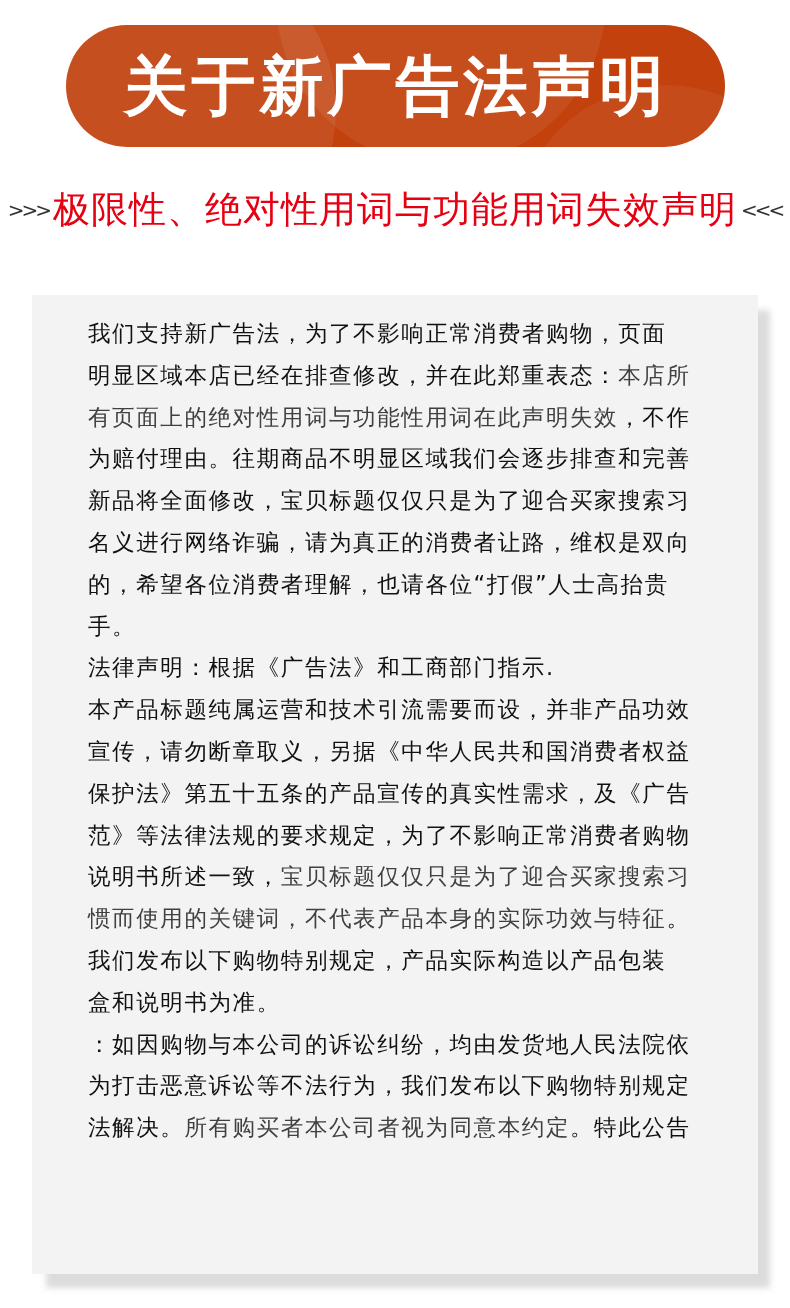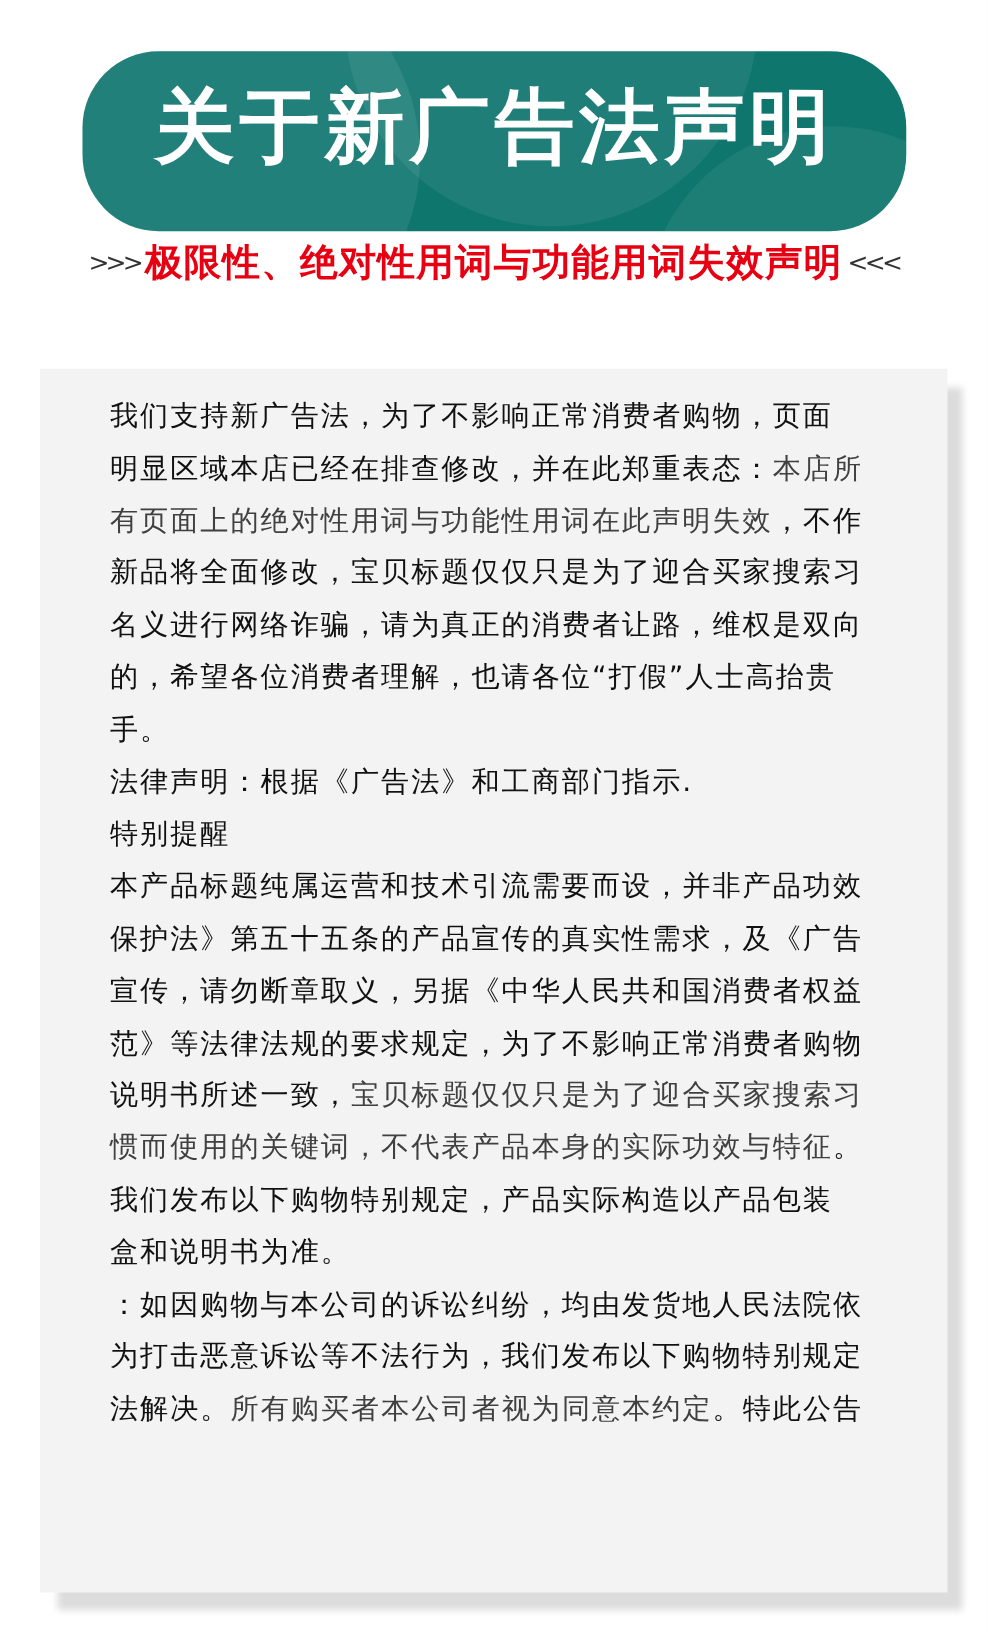--- a/index.html
+++ b/index.html
@@ -1,32 +1,32 @@
 <!DOCTYPE html>
 <html><head>
 <meta charset="utf-8">
 <style>
   html, body { margin:0; padding:0; background:#ffffff; }
   body { width:790px; height:1308px; position:relative; overflow:hidden;
          font-family:"DejaVu Sans","Liberation Sans",sans-serif; }
-  .banner { position:absolute; left:66px; top:41px; width:659px; height:144px;
+  .banner { position:absolute; left:66px; top:25px; width:659px; height:122px;
             border-radius:61px; overflow:hidden;
-            background:#0f766e; }
+            background:#c2410c; }
   .banner .blob1 { position:absolute; left:-60px; top:-80px; width:330px; height:330px; border-radius:50%;
             background:rgba(255,255,255,0.08); }
   .banner .blob2 { position:absolute; left:210px; top:-190px; width:330px; height:330px; border-radius:50%;
             background:rgba(255,255,255,0.07); }
   .banner .blob3 { position:absolute; left:450px; top:60px; width:300px; height:300px; border-radius:50%;
             background:rgba(255,255,255,0.06); }
   .banner-title { position:absolute; left:0; right:0; top:0; height:122px; line-height:122px;
             text-align:center; color:#ffffff; font-size:64px; font-weight:bold; letter-spacing:4px; }
   .subtitle { position:absolute; left:0; width:790px; top:188px; height:44px;
             display:flex; align-items:center; justify-content:center; }
   .subtitle .arrows { color:#333333; font-size:20px; letter-spacing:-3px; padding:0 4px; }
-  .subtitle .text { color:#e60012; font-size:30px; font-weight:bold; letter-spacing:1px; }
+  .subtitle .text { color:#e60012; font-size:37px; font-weight:normal; letter-spacing:1px; }
   .card-shadow { position:absolute; left:46px; top:310px; width:724px; height:978px;
             background:#dcdcdc; filter:blur(3px); }
   .card { position:absolute; left:32px; top:295px; width:726px; height:979px; background:#f3f3f3; }
   .content { position:absolute; left:54px; top:313px; width:690px; }
   .line { height:41.8px; line-height:41.8px; font-size:22.5px; color:#111111; white-space:nowrap; letter-spacing:1.6px;margin-left:34px; }
   .red { color:#404040; }
 </style>
 </head>
 <body>
 
@@ -42,29 +42,29 @@
   <span class="text">极限性、绝对性用词与功能用词失效声明</span>
   <span class="arrows">&lt;&lt;&lt;</span>
 </div>
 
 <div class="card-shadow"></div>
 <div class="card"></div>
 <div class="content" id="content">
     <div class="line"><span>我们支持新广告法，为了不影响正常消费者购物，页面</span></div>
     <div class="line"><span>明显区域本店已经在排查修改，并在此郑重表态：</span><span class="red">本店所</span></div>
     <div class="line"><span class="red">有页面上的绝对性用词与功能性用词在此声明失效</span><span>，不作</span></div>
+    <div class="line"><span>为赔付理由。往期商品不明显区域我们会逐步排查和完善</span></div>
     <div class="line"><span>新品将全面修改，宝贝标题仅仅只是为了迎合买家搜索习</span></div>
     <div class="line"><span>名义进行网络诈骗，请为真正的消费者让路，维权是双向</span></div>
     <div class="line"><span>的，希望各位消费者理解，也请各位“打假”人士高抬贵</span></div>
     <div class="line"><span>手。</span></div>
     <div class="line"><span>法律声明：根据《广告法》和工商部门指示.</span></div>
-    <div class="line"><span>特别提醒</span></div>
     <div class="line"><span>本产品标题纯属运营和技术引流需要而设，并非产品功效</span></div>
+    <div class="line"><span>宣传，请勿断章取义，另据《中华人民共和国消费者权益</span></div>
     <div class="line"><span>保护法》第五十五条的产品宣传的真实性需求，及《广告</span></div>
-    <div class="line"><span>宣传，请勿断章取义，另据《中华人民共和国消费者权益</span></div>
     <div class="line"><span>范》等法律法规的要求规定，为了不影响正常消费者购物</span></div>
     <div class="line"><span>说明书所述一致，</span><span class="red">宝贝标题仅仅只是为了迎合买家搜索习</span></div>
     <div class="line"><span class="red">惯而使用的关键词，不代表产品本身的实际功效与特征</span><span>。</span></div>
     <div class="line"><span>我们发布以下购物特别规定，产品实际构造以产品包装</span></div>
     <div class="line"><span>盒和说明书为准。</span></div>
     <div class="line"><span>：如因购物与本公司的诉讼纠纷，均由发货地人民法院依</span></div>
     <div class="line"><span>为打击恶意诉讼等不法行为，我们发布以下购物特别规定</span></div>
     <div class="line"><span>法解决。</span><span class="red">所有购买者本公司者视为同意本约定</span><span>。特此公告</span></div>
   </div>
 

